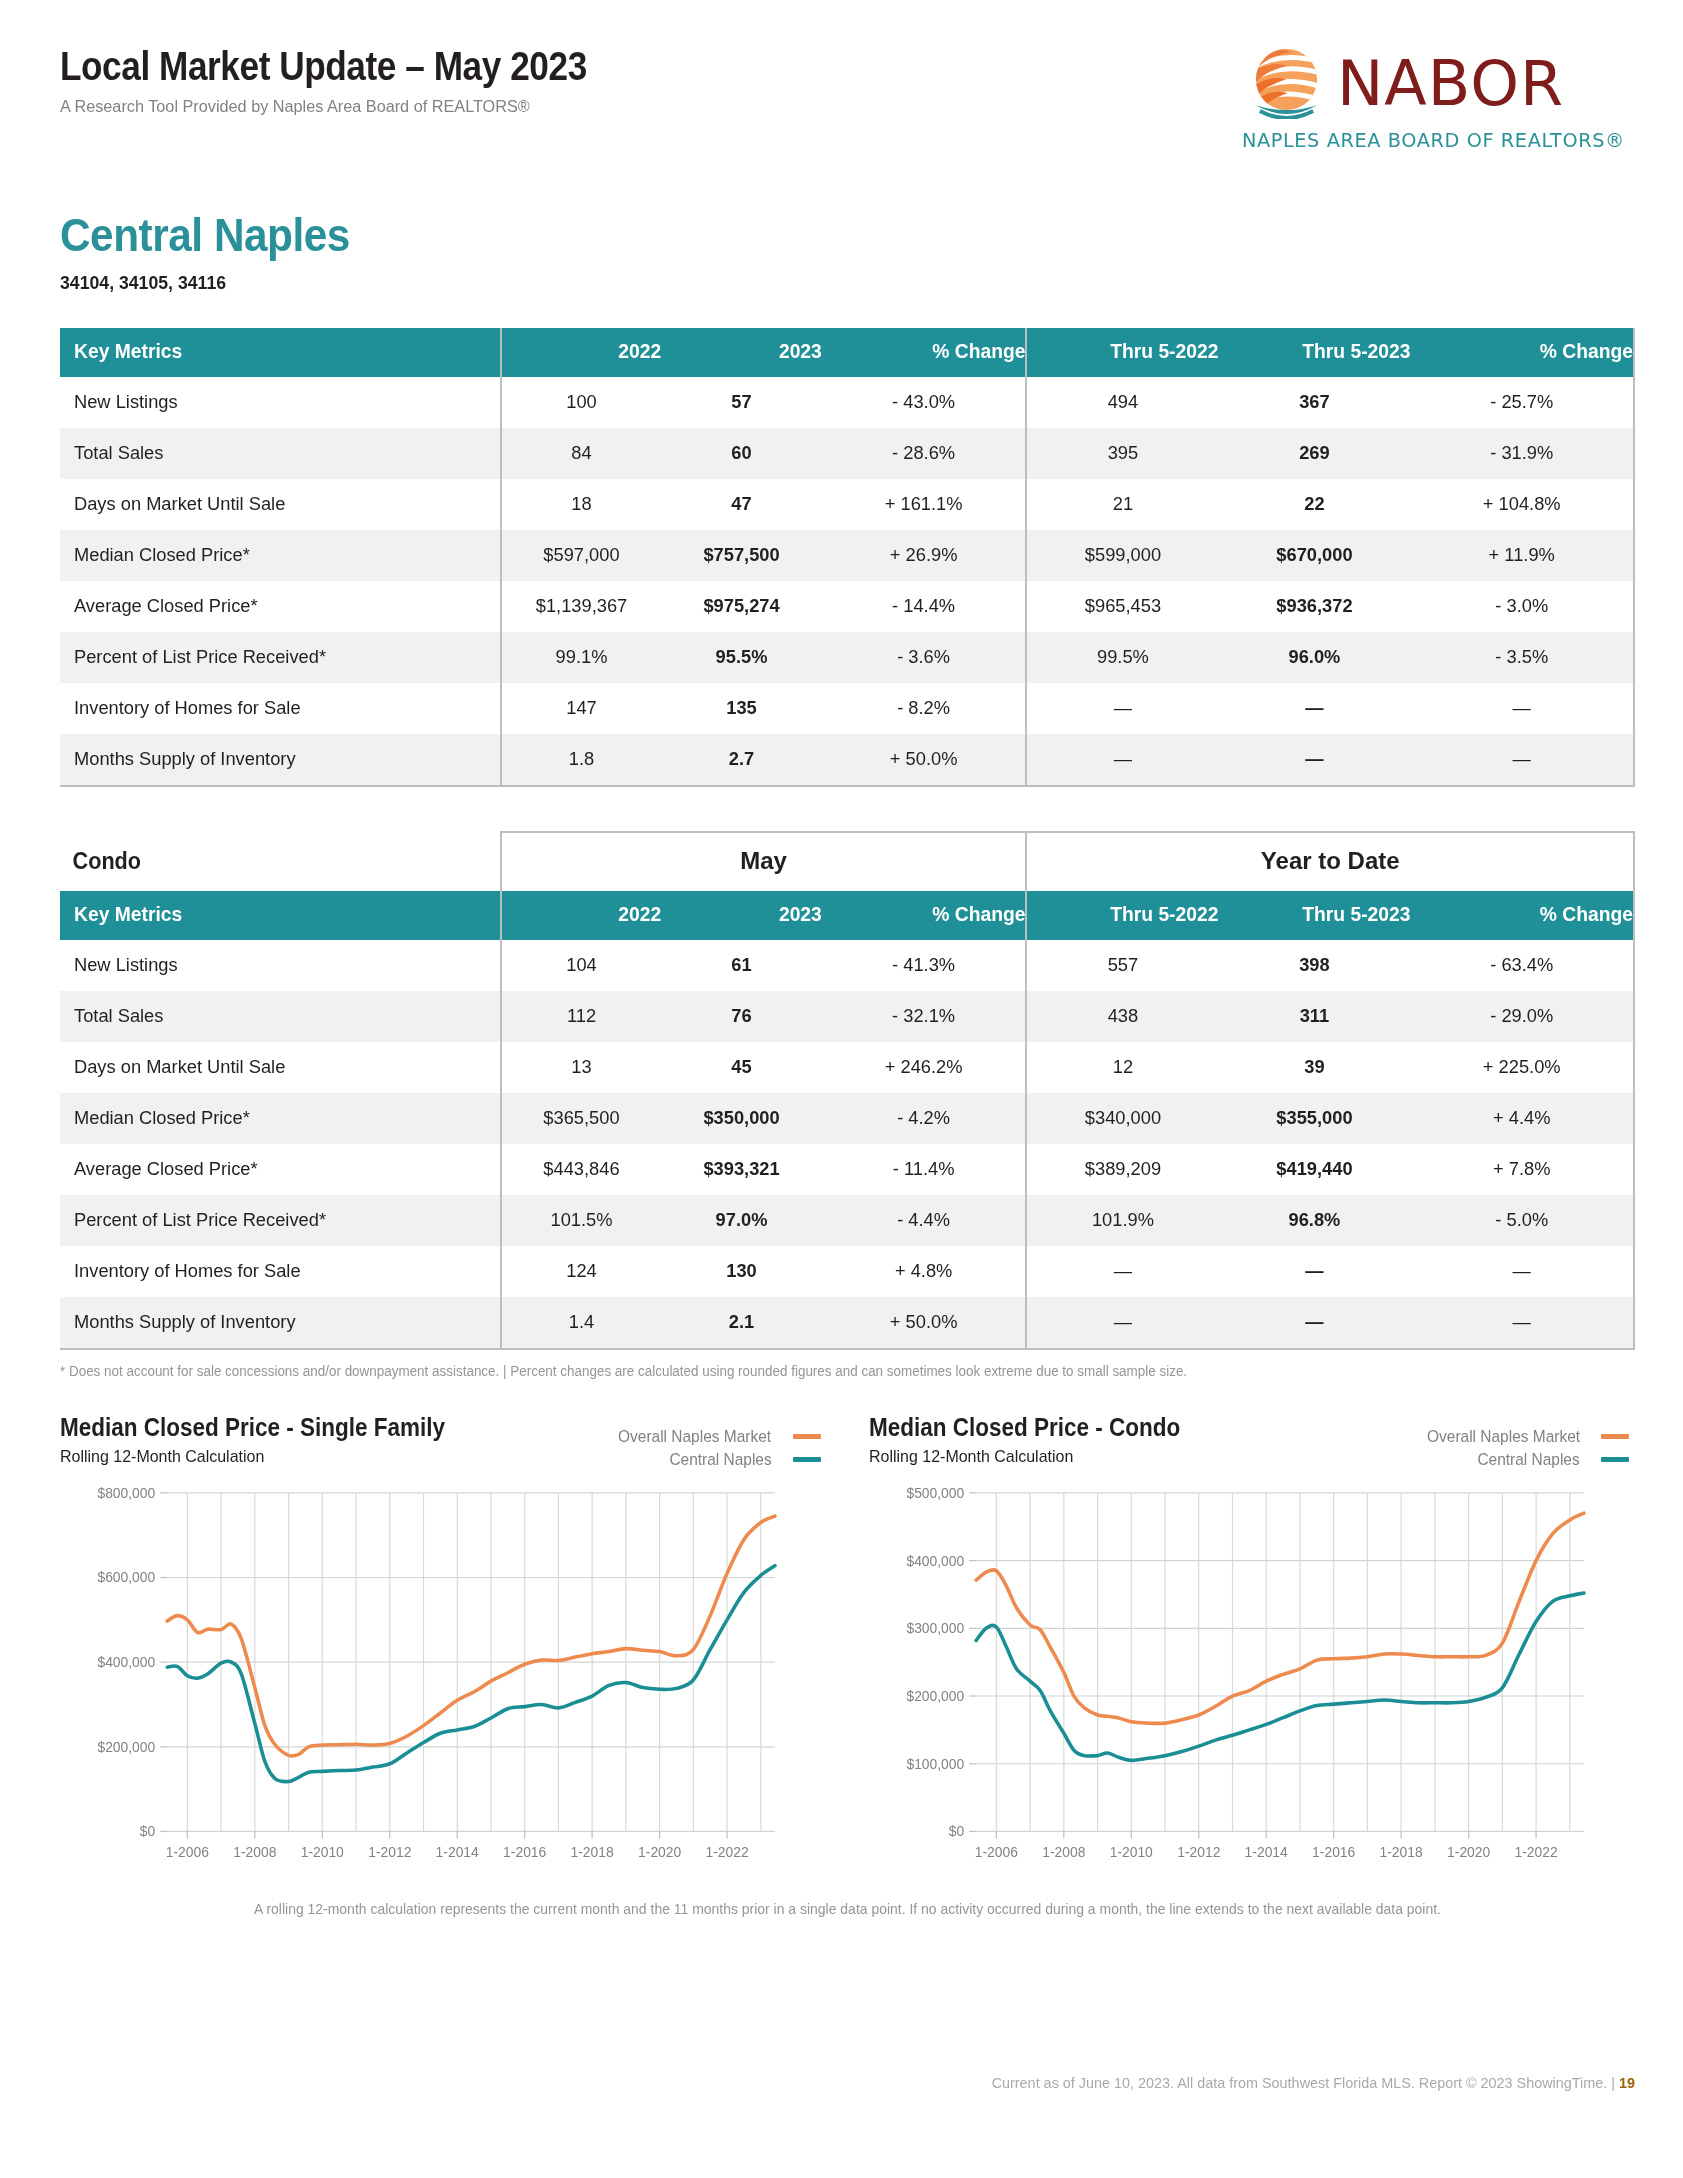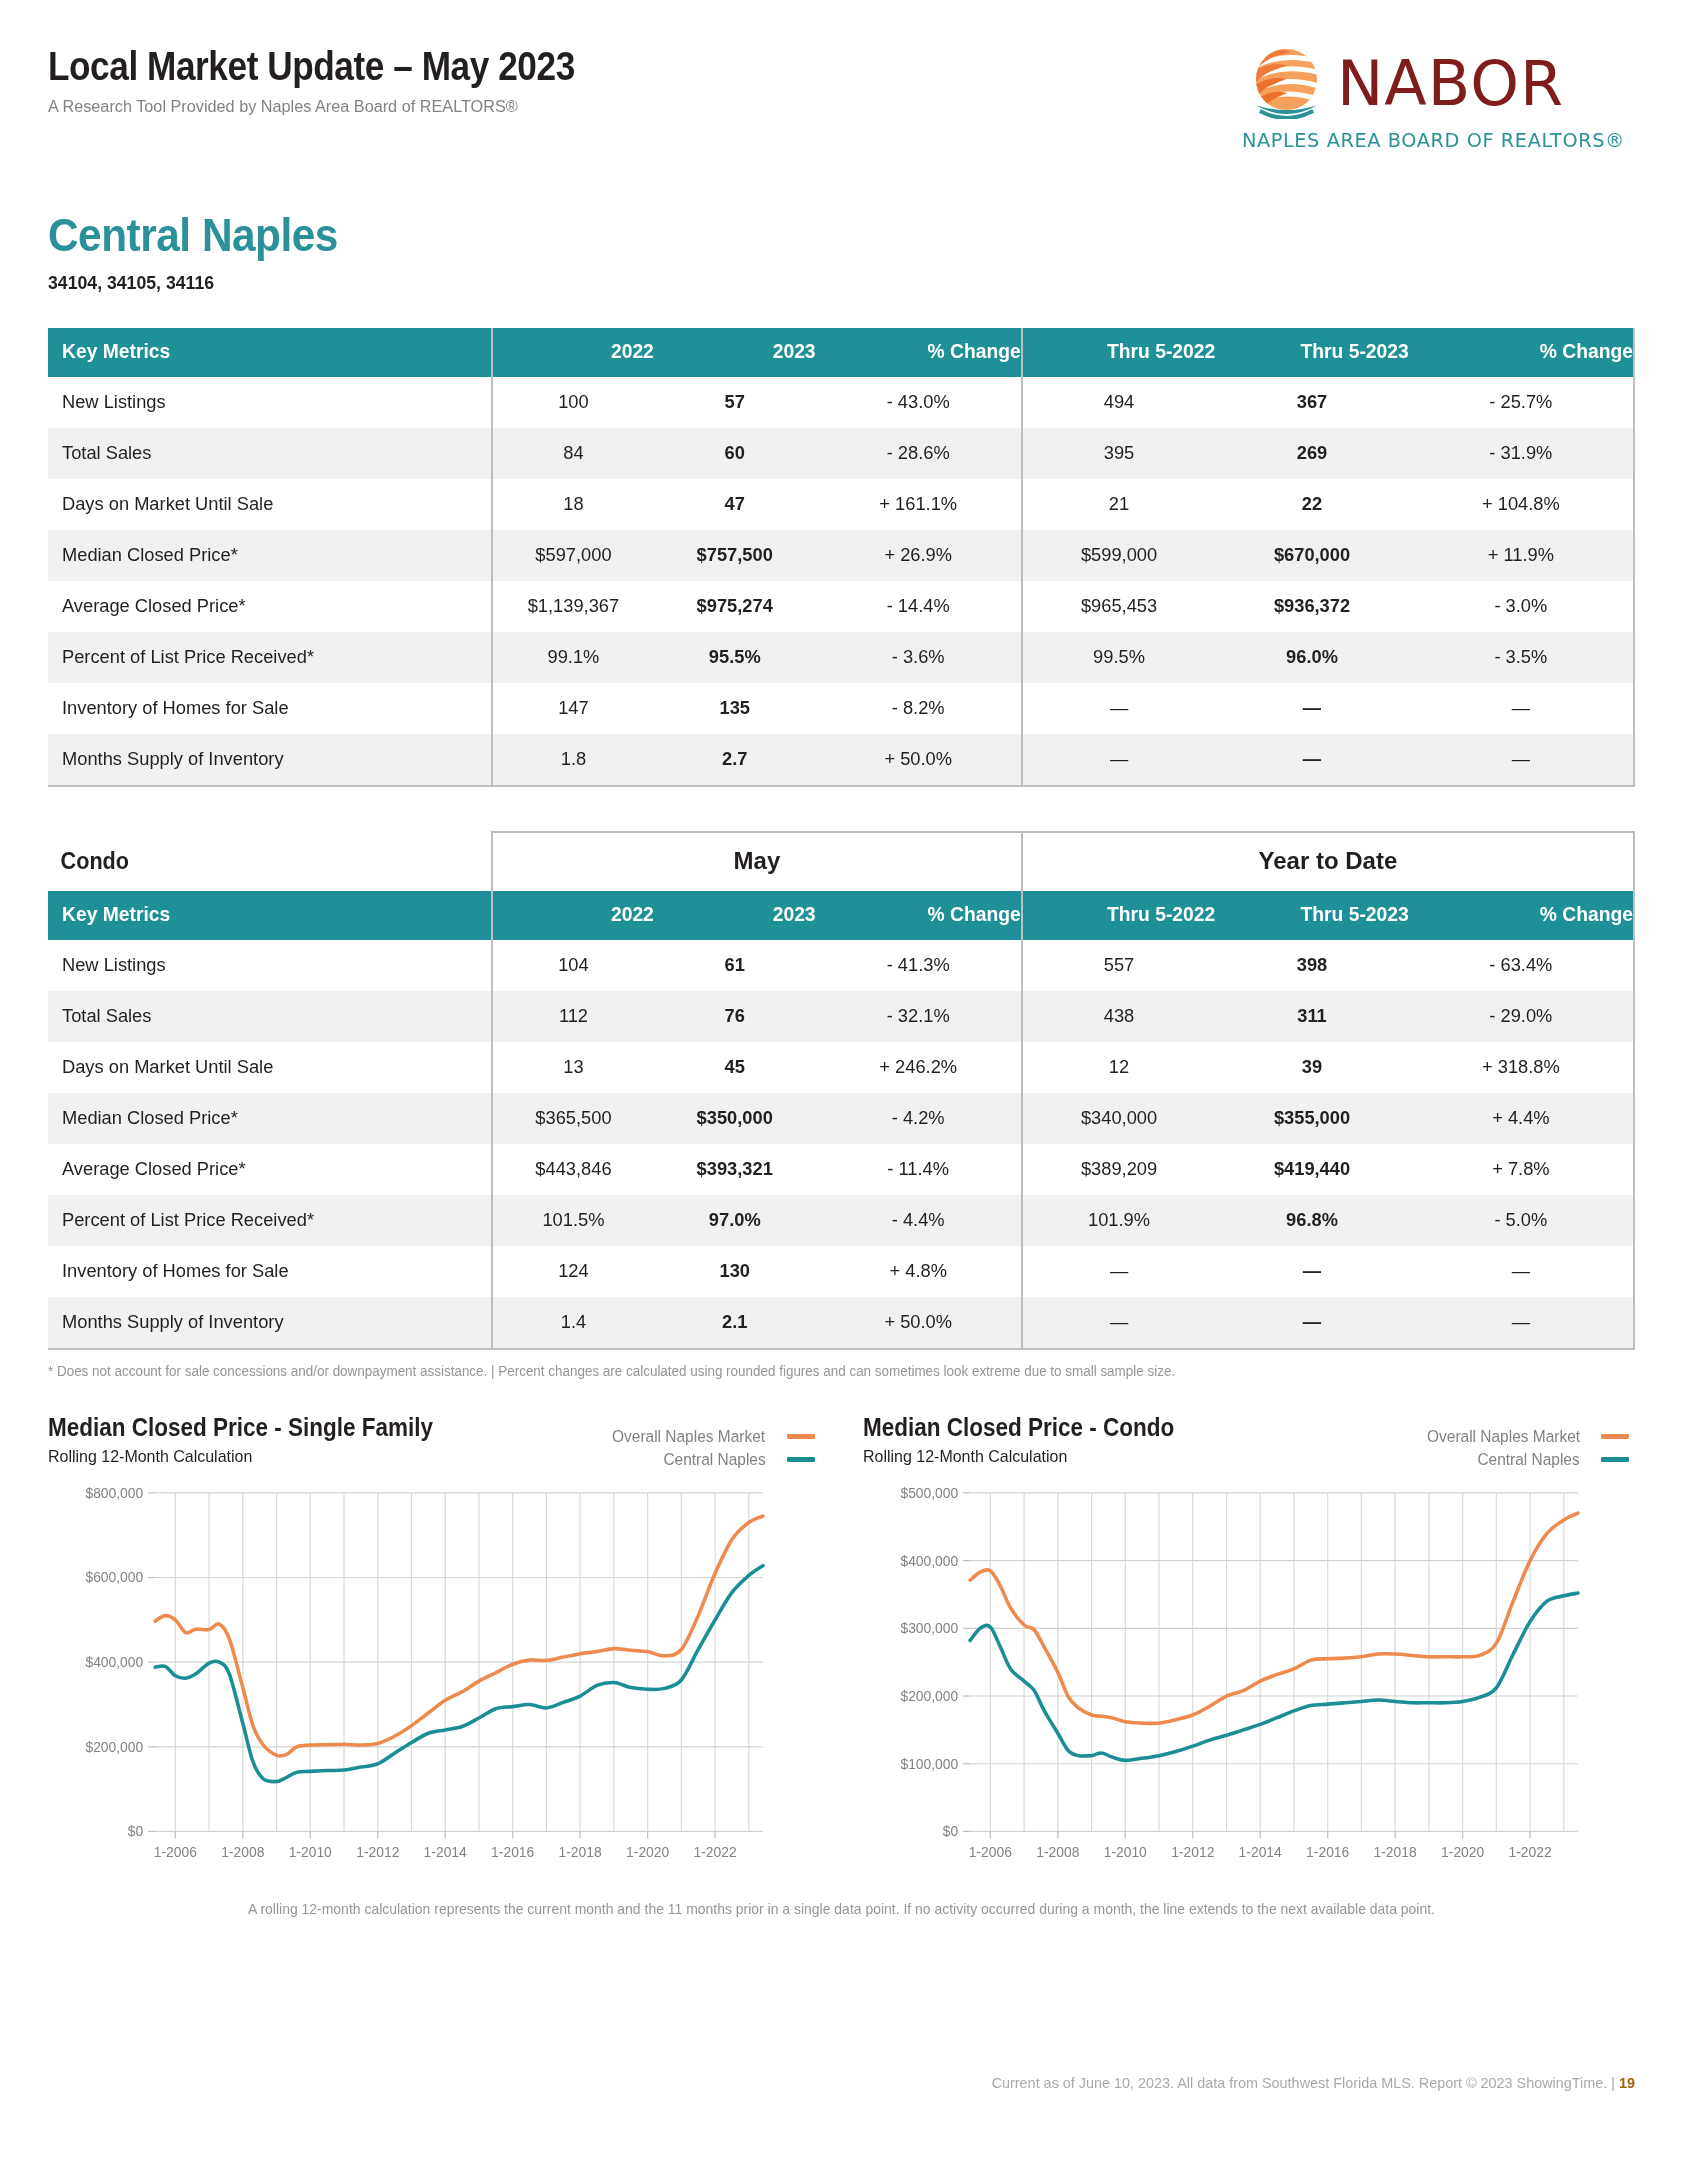--- a/index.html
+++ b/index.html
@@ -4,21 +4,21 @@
 <style>
   * { box-sizing: border-box; margin: 0; padding: 0; }
   body {
     width: 1683px; height: 2178px;
     background: #ffffff;
     font-family: "Liberation Sans", sans-serif;
     color: #231f20;
     position: relative;
     overflow: hidden;
   }
-  .page { padding: 44px 48px 0 48px; position: relative; height: 100%; }
+  .page { padding: 44px 48px 0 60px; position: relative; height: 100%; }
 
   
   .top { display: flex; justify-content: space-between; align-items: flex-start; }
   .title-main {
     font-size: 40px; font-weight: bold; letter-spacing: -0.5px;
     font-family: "Liberation Sans Narrow", "Liberation Sans", sans-serif;
     transform: scaleX(0.88); transform-origin: left center;
     white-space: nowrap;
   }
   .title-sub {
@@ -329,21 +329,21 @@
             <td class="v bold">311</td>
             <td class="v br">- 29.0%</td>
           </tr>
           <tr class="">
             <td class="label">Days on Market Until Sale</td>
             <td class="v bl">13</td>
             <td class="v bold">45</td>
             <td class="v">+ 246.2%</td>
             <td class="v bl">12</td>
             <td class="v bold">39</td>
-            <td class="v br">+ 318.8%</td>
+            <td class="v br">+ 225.0%</td>
           </tr>
           <tr class="alt">
             <td class="label">Median Closed Price*</td>
             <td class="v bl">$365,500</td>
             <td class="v bold">$350,000</td>
             <td class="v">- 4.2%</td>
             <td class="v bl">$340,000</td>
             <td class="v bold">$355,000</td>
             <td class="v br">+ 4.4%</td>
           </tr>

